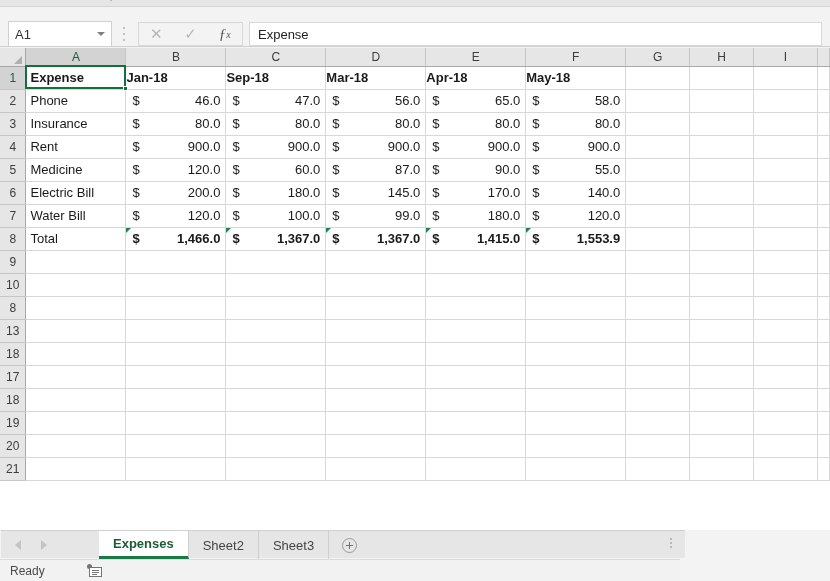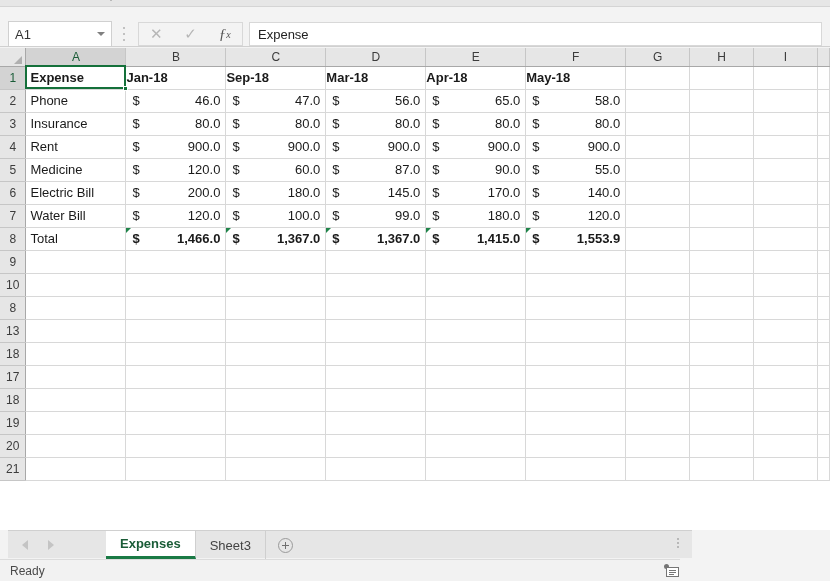--- a/index.html
+++ b/index.html
@@ -200,21 +200,21 @@
   .sel-handle {
     position: absolute;
     width: 5px; height: 5px;
     background: #14703a;
     border: 1px solid #ffffff;
     z-index: 6;
   }
 
   
   .tabbar {
-    position: absolute; left: 8px; top: 530px;
+    position: absolute; left: 1px; top: 530px;
     width: 684px; height: 28px;
     background: #e6e6e6;
     border-top: 1px solid #d0d0d0;
   }
   .tab-navs {
     position: absolute; left: 14px; top: 0;
     height: 28px; display: flex; align-items: center; gap: 20px;
   }
   .nav-arrow {
     width: 0; height: 0;
@@ -263,21 +263,21 @@
   .tabbar-dots i {
     width: 2px; height: 2px; background: #a8a8a8; border-radius: 50%;
   }
 
   
   .statusbar {
     position: absolute; left: 0; top: 559px;
     width: 680px; height: 22px;
     background: #f2f2f2;
     border-top: 1px solid #dcdcdc;
-    display: flex; align-items: center; justify-content: space-between;
+    display: flex; align-items: center;
   }
   .status-text {
     margin-left: 10px;
     font-size: 12px; color: #4a4a4a;
   }
   .status-icon {
     margin-left: 42px;
     width: 16px; height: 13px;
     position: relative;
   }
@@ -783,20 +783,21 @@
     <div class="sel-handle" id="sel-handle" style="left: 122.938px; top: 38px;"></div>
   </div>
 
   <div class="tabbar">
     <div class="tab-navs">
       <span class="nav-arrow nav-left"></span>
       <span class="nav-arrow nav-right"></span>
     </div>
     <div class="tabs" id="tabs-container">
         <div class="tab active">Expenses</div>
+        <div class="tab">Sheet2</div>
         <div class="tab">Sheet3</div>
         <div class="tab-add">
           <span class="circ"></span>
         </div>
       </div>
     <div class="tabbar-dots">
       <i></i>
         <i></i>
         <i></i>
     </div>

